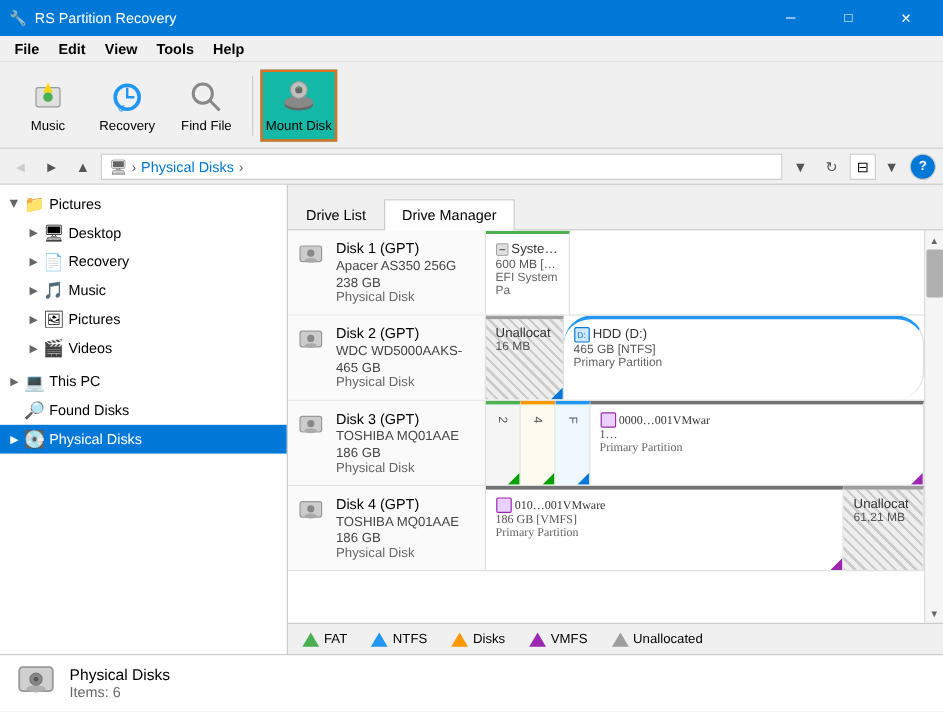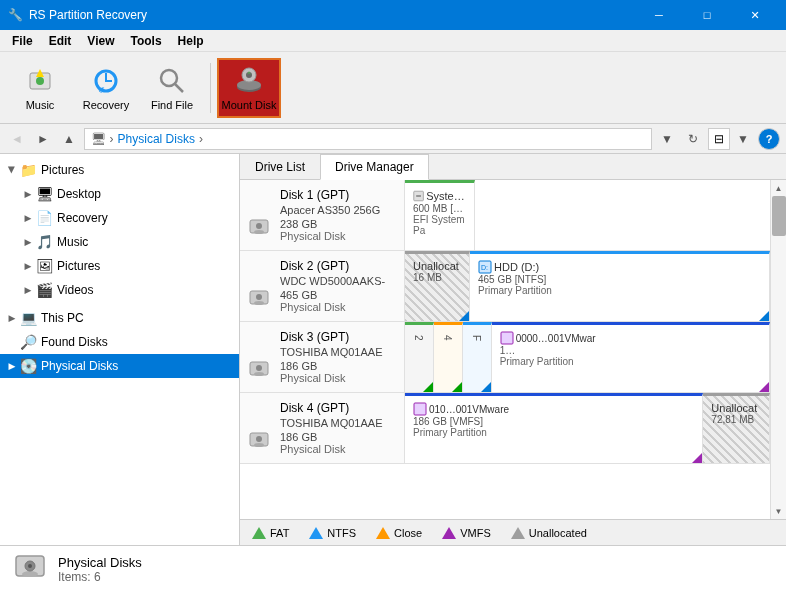--- a/index.html
+++ b/index.html
@@ -11,21 +11,21 @@
     .title-bar-controls { display: flex; gap: 2px; }
     .title-btn { width: 46px; height: 30px; display: flex; align-items: center; justify-content: center; color: white; cursor: pointer; font-size: 11px; }
 
     
     .menu-bar { background: #f0f0f0; height: 22px; display: flex; align-items: center; padding: 0 4px; border-bottom: 1px solid #ddd; }
     .menu-item { padding: 2px 8px; cursor: pointer; font-size: 12px; font-weight: bold; }
 
     
     .toolbar { background: #f0f0f0; height: 72px; display: flex; align-items: center; padding: 4px 8px; border-bottom: 1px solid #ccc; gap: 2px; }
     .tool-btn { display: flex; flex-direction: column; align-items: center; justify-content: center; width: 64px; height: 60px; cursor: pointer; font-size: 11px; gap: 2px; border: 2px solid transparent; }
-    .tool-btn.active { border: 2px solid #e07020; background: #b91c1c; }
+    .tool-btn.active { border: 2px solid #e07020; background: #14b8a6; }
     .tool-icon { width: 32px; height: 32px; display: flex; align-items: center; justify-content: center; font-size: 24px; }
     .toolbar-sep { width: 1px; height: 50px; background: #ccc; margin: 0 4px; }
 
     
     .address-bar { height: 30px; background: #f0f0f0; border-bottom: 1px solid #ccc; display: flex; align-items: center; padding: 0 6px; gap: 4px; }
     .nav-btn { width: 22px; height: 22px; display: flex; align-items: center; justify-content: center; cursor: pointer; border: 1px solid transparent; border-radius: 2px; font-size: 12px; color: #555; }
     .nav-btn.disabled { color: #ccc; cursor: default; }
     .address-path { flex: 1; height: 22px; background: white; border: 1px solid #ccc; display: flex; align-items: center; padding: 0 6px; font-size: 12px; }
     .address-refresh { width: 22px; height: 22px; display: flex; align-items: center; justify-content: center; cursor: pointer; border: 1px solid transparent; border-radius: 2px; color: #555; }
     .address-right { display: flex; gap: 2px; margin-left: auto; }
@@ -41,33 +41,33 @@
     .tree-item.selected { background: #0078d7; color: white; }
     .tree-arrow { width: 16px; height: 16px; display: flex; align-items: center; justify-content: center; font-size: 9px; color: #666; }
     .tree-arrow.expanded { transform: rotate(90deg); }
     .tree-icon { width: 18px; height: 18px; margin-right: 3px; display: flex; align-items: center; justify-content: center; font-size: 14px; }
     .tree-label { font-size: 12px; }
     .tree-item.selected .tree-arrow { color: white; }
     .indent1 { padding-left: 20px; }
 
     
     .content-panel { flex: 1; display: flex; flex-direction: column; overflow: hidden; }
-    .tab-bar { display: flex; border-bottom: 1px solid #ccc; background: #f0f0f0; }
+    .tab-bar { display: flex; border-bottom: 1px solid #ccc; background: #f0f0f0; margin-top: 12px; }
     .tab { padding: 5px 14px; cursor: pointer; border: 1px solid transparent; font-size: 12px; border-bottom: none; }
     .tab.active { background: white; border: 1px solid #ccc; border-bottom: 1px solid white; margin-bottom: -1px; }
 
     
     .drive-grid { flex: 1; overflow-y: auto; overflow-x: hidden; background: white; position: relative; }
     .drive-row { display: flex; border-bottom: 1px solid #e0e0e0; min-height: 70px; }
     .disk-label { width: 165px; min-width: 165px; padding: 8px; border-right: 1px solid #e0e0e0; background: #fafafa; }
     .disk-name { font-size: 12px; font-weight: 500; }
     .disk-size { font-size: 11px; color: #444; margin-top: 2px; }
     .disk-type { font-size: 11px; color: #666; }
     .disk-icon { font-size: 20px; margin-right: 6px; }
-    .disk-label-inner { display: flex; align-items: flex-end; gap: 4px; }
+    .disk-label-inner { display: flex; align-items: flex-start; gap: 4px; }
     .partitions { flex: 1; display: flex; overflow: hidden; }
     .partition { flex: 1; padding: 6px 8px; border-right: 1px solid #e0e0e0; font-size: 11px; position: relative; min-width: 80px; cursor: pointer; overflow: hidden; }
     .partition-name { font-weight: 500; font-size: 11px; color: #333; white-space: nowrap; overflow: hidden; text-overflow: ellipsis; }
     .partition-fs { font-size: 10px; color: #555; white-space: nowrap; overflow: hidden; text-overflow: ellipsis; }
     .partition-type { font-size: 10px; color: #666; }
     .partition-corner { position: absolute; bottom: 0; right: 0; width: 10px; height: 10px; }
     .corner-blue { border-bottom: 10px solid #0078d7; border-left: 10px solid transparent; }
     .corner-green { border-bottom: 10px solid #00a000; border-left: 10px solid transparent; }
     .partition-header { display: flex; align-items: center; }
     .scrollbar-area { width: 16px; background: #f5f5f5; border-left: 1px solid #ddd; display: flex; flex-direction: column; align-items: center; }
@@ -80,21 +80,21 @@
     .legend-item { display: flex; align-items: flex-start; gap: 4px; }
 
     
     .status-bar { height: 48px; background: white; border-top: 1px solid #ccc; display: flex; align-items: center; padding: 0 12px; gap: 10px; }
     .status-icon { font-size: 28px; color: #666; }
     .status-text { display: flex; flex-direction: column; }
     .status-name { font-size: 13px; font-weight: 500; }
     .status-items { font-size: 12px; color: #666; }
     .unalloc-stripe { background: repeating-linear-gradient(45deg, #ccc, #ccc 2px, #eee 2px, #eee 6px); }
     .partition-ntfs { border-top: 3px solid #2196f3; }
-    .partition-vmfs { border-top: 3px solid #1d4ed8; }
+    .partition-vmfs { border-top: 3px solid #737373; font-family: Liberation Serif, serif; }
     .partition-unalloc { border-top: 3px solid #9e9e9e; }
     .partition-efi { border-top: 3px solid #4caf50; }
   </style>
 </head>
 <body>
 
 <div class="title-bar">
   <div class="title-bar-left">
     <span>🔧</span>
     <span>RS Partition Recovery</span>
@@ -290,21 +290,21 @@
             </div>
           </div>
           <div class="partitions">
             <div class="partition partition-unalloc unalloc-stripe" style="flex:0.05; min-width:65px;">
               <div class="partition-header">
                 <span class="partition-name">Unallocat</span>
               </div>
               <div class="partition-fs">16 MB</div>
               <div class="partition-corner corner-blue"></div>
             </div>
-            <div class="partition partition-ntfs" style="flex:0.95;">
+            <div class="partition partition-ntfs" style="flex:0.95;border-radius:23px;">
               <div class="partition-header">
                 <svg width="14" height="14" viewBox="0 0 14 14" style="margin-right:2px;">
                     <rect x="1" y="1" width="12" height="12" rx="1" fill="#d0e8ff" stroke="#0078d7" stroke-width="1"></rect>
                     <text x="3" y="10" font-size="7" fill="#0078d7">D:</text>
                   </svg>
                 <span class="partition-name">HDD (D:)</span>
               </div>
               <div class="partition-fs">465 GB [NTFS]</div>
               <div class="partition-type">Primary Partition</div>
               <div class="partition-corner corner-blue"></div>
@@ -384,21 +384,21 @@
                 <span class="partition-name" style="font-size:10px;">010…001VMware</span>
               </div>
               <div class="partition-fs">186 GB [VMFS]</div>
               <div class="partition-type">Primary Partition</div>
               <div class="partition-corner" style="border-bottom:10px solid #9c27b0; border-left:10px solid transparent;"></div>
             </div>
             <div class="partition partition-unalloc unalloc-stripe" style="flex:0.15; min-width:65px;">
               <div class="partition-header">
                 <span class="partition-name">Unallocat</span>
               </div>
-              <div class="partition-fs">72,81 MB</div>
+              <div class="partition-fs">61,21 MB</div>
             </div>
           </div>
         </div>
 
       </div>
 
       <div class="scrollbar-area">
         <div class="scroll-arrow">▲</div>
         <div class="scroll-track">
           <div class="scroll-thumb"></div>
@@ -411,21 +411,21 @@
       <div class="legend-item">
         <div style="width:0; height:0; border-left:7px solid transparent; border-right:7px solid transparent; border-bottom:12px solid #4caf50;"></div>
         <span>FAT</span>
       </div>
       <div class="legend-item">
         <div style="width:0; height:0; border-left:7px solid transparent; border-right:7px solid transparent; border-bottom:12px solid #2196f3;"></div>
         <span>NTFS</span>
       </div>
       <div class="legend-item">
         <div style="width:0; height:0; border-left:7px solid transparent; border-right:7px solid transparent; border-bottom:12px solid #ff9800;"></div>
-        <span>Close</span>
+        <span>Disks</span>
       </div>
       <div class="legend-item">
         <div style="width:0; height:0; border-left:7px solid transparent; border-right:7px solid transparent; border-bottom:12px solid #9c27b0;"></div>
         <span>VMFS</span>
       </div>
       <div class="legend-item">
         <div style="width:0; height:0; border-left:7px solid transparent; border-right:7px solid transparent; border-bottom:12px solid #9e9e9e;"></div>
         <span>Unallocated</span>
       </div>
     </div>

